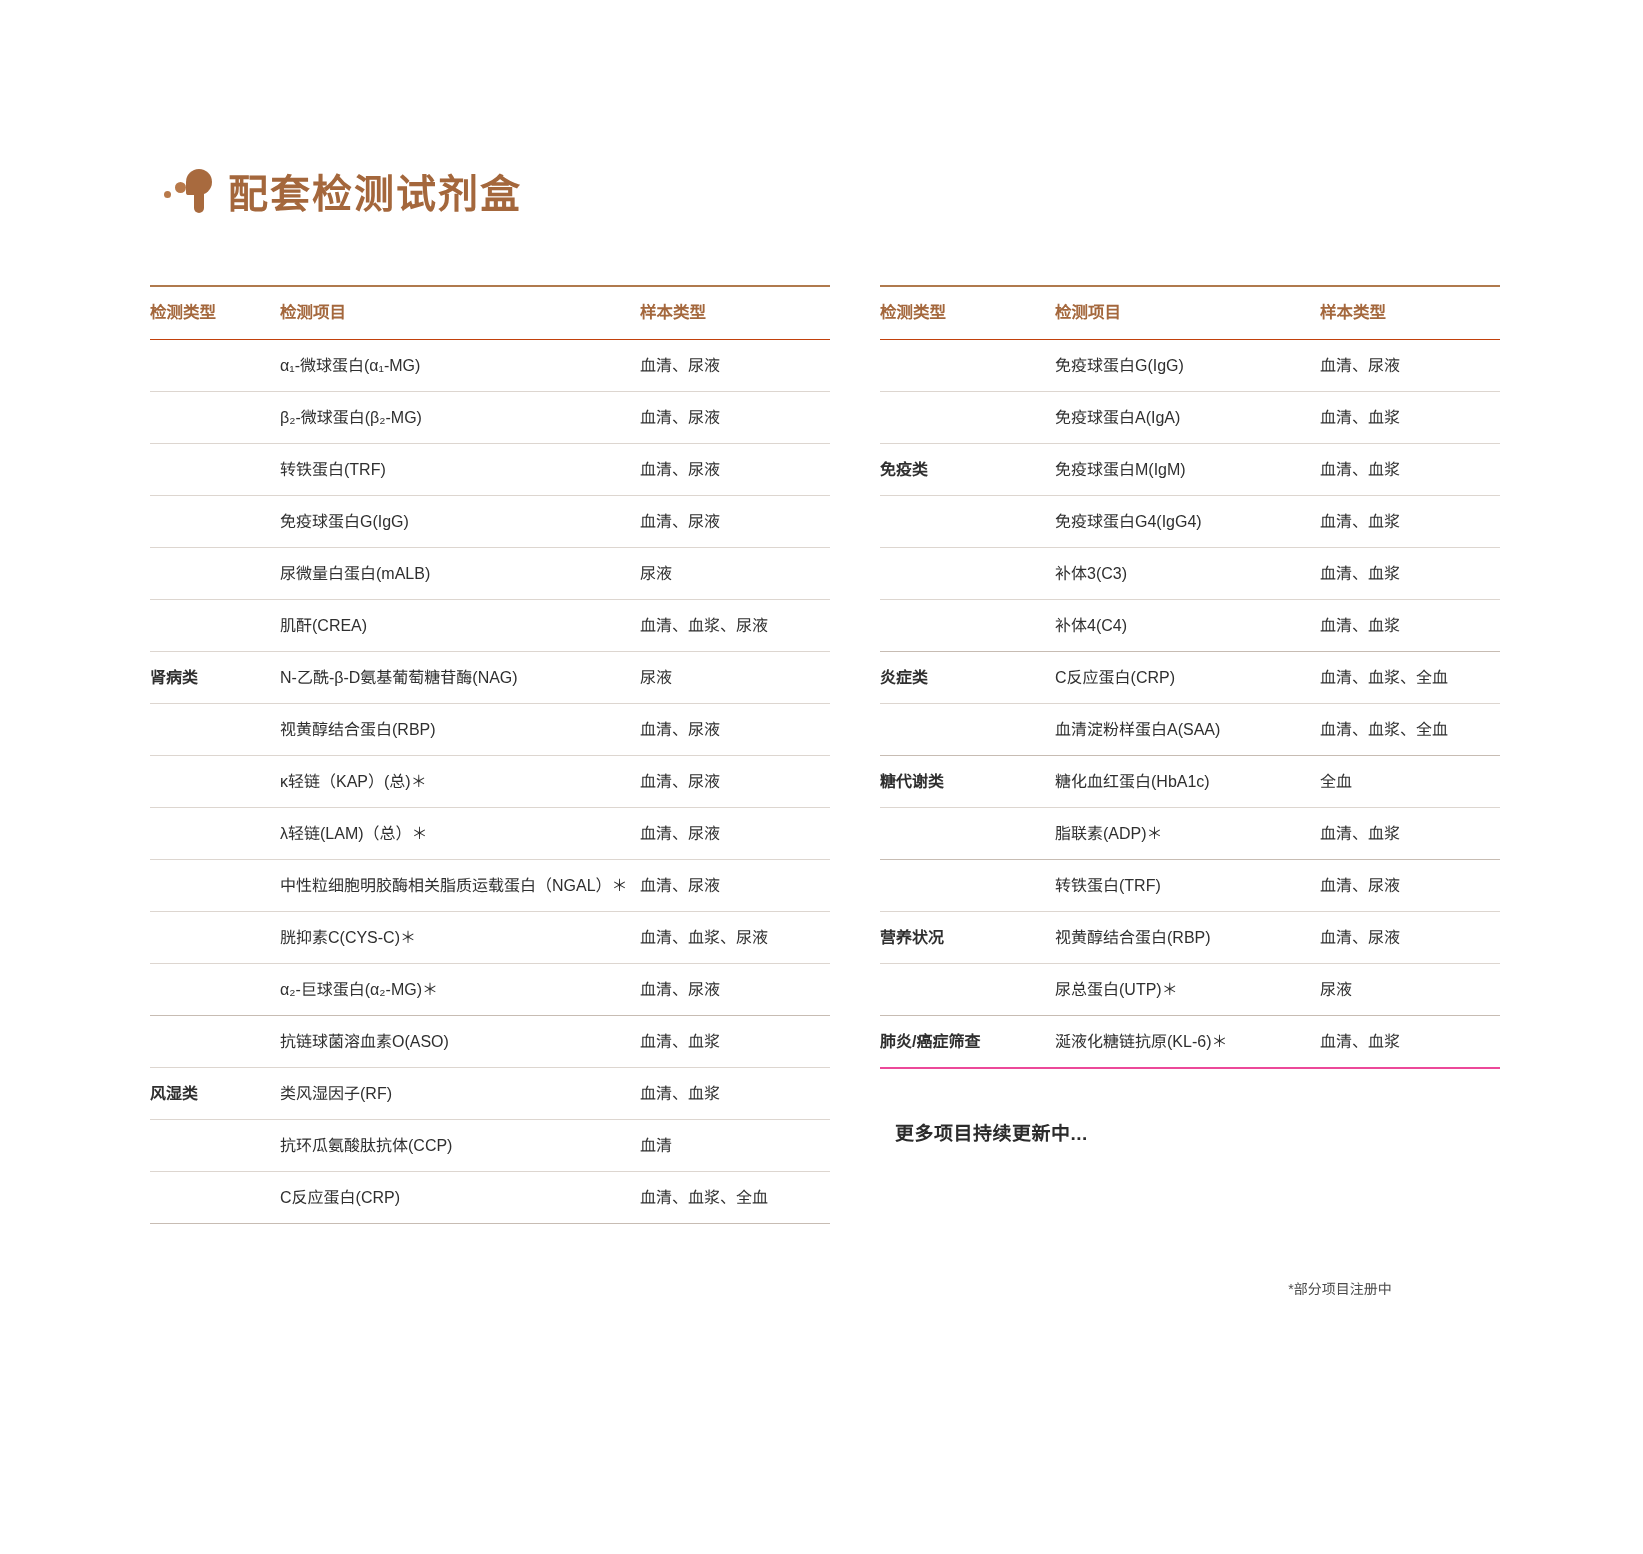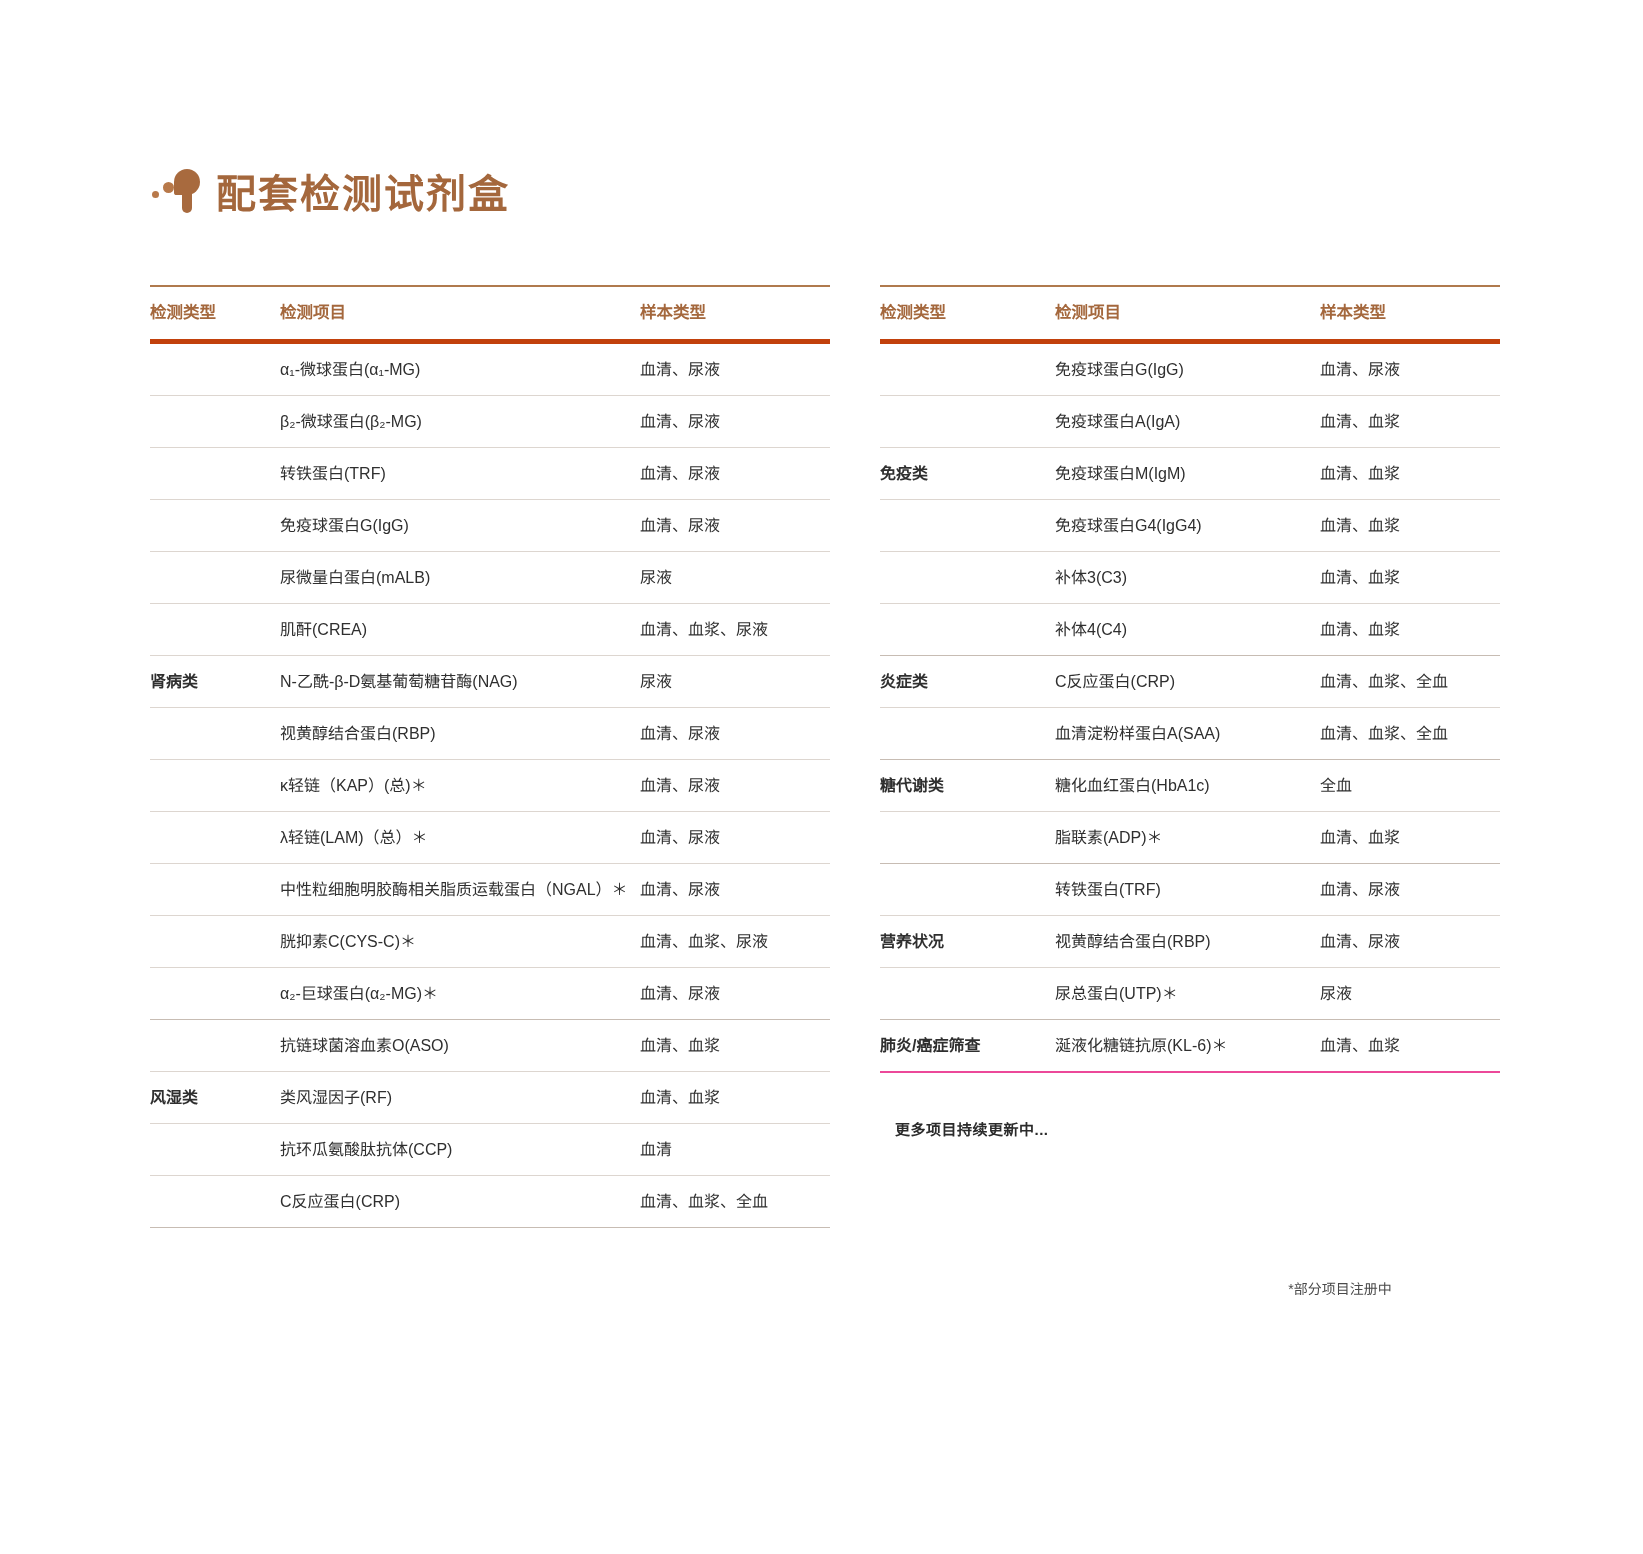--- a/index.html
+++ b/index.html
@@ -18,21 +18,21 @@
   .page {
     position: relative;
     width: 1643px;
     height: 1554px;
     box-sizing: border-box;
   }
 
   
   .title-row {
     position: absolute;
-    left: 150px;
+    left: 162px;
     top: 160px;
     display: flex;
     align-items: center;
     height: 62px;
   }
   .title-mark {
     position: relative;
     width: 60px;
     height: 52px;
     flex: 0 0 60px;
@@ -95,21 +95,21 @@
     width: 100%;
     table-layout: fixed;
   }
   table.kit thead th {
     text-align: left;
     font-size: 16.5px;
     font-weight: bold;
     color: #a4673c;
     padding: 12px 0 16px 0;
     border-top: 2px solid #b07a4e;
-    border-bottom: 5px solid #c2410c;
+    border-bottom: 1px solid #c2410c;
     white-space: nowrap;
   }
   table.kit tbody td {
     font-size: 16px;
     color: #2f2f2f;
     padding: 16px 0 15px 0;
     border-bottom: 1px solid #ddd6d0;
     vertical-align: middle;
     line-height: 1.25;
   }
@@ -137,21 +137,21 @@
   .col-right col.c3 { width: 180px; }
 
   .item { padding-left: 0; }
   .sample { color: #3a3a3a; }
 
   
   .more-note {
     position: absolute;
     left: 895px;
     top: 1118px;
-    font-size: 15px;
+    font-size: 19px;
     font-weight: bold;
     color: #2b2b2b;
     letter-spacing: 0.5px;
   }
   .reg-note {
     position: absolute;
     left: 1170px;
     top: 1278px;
     width: 340px;
     text-align: center;

